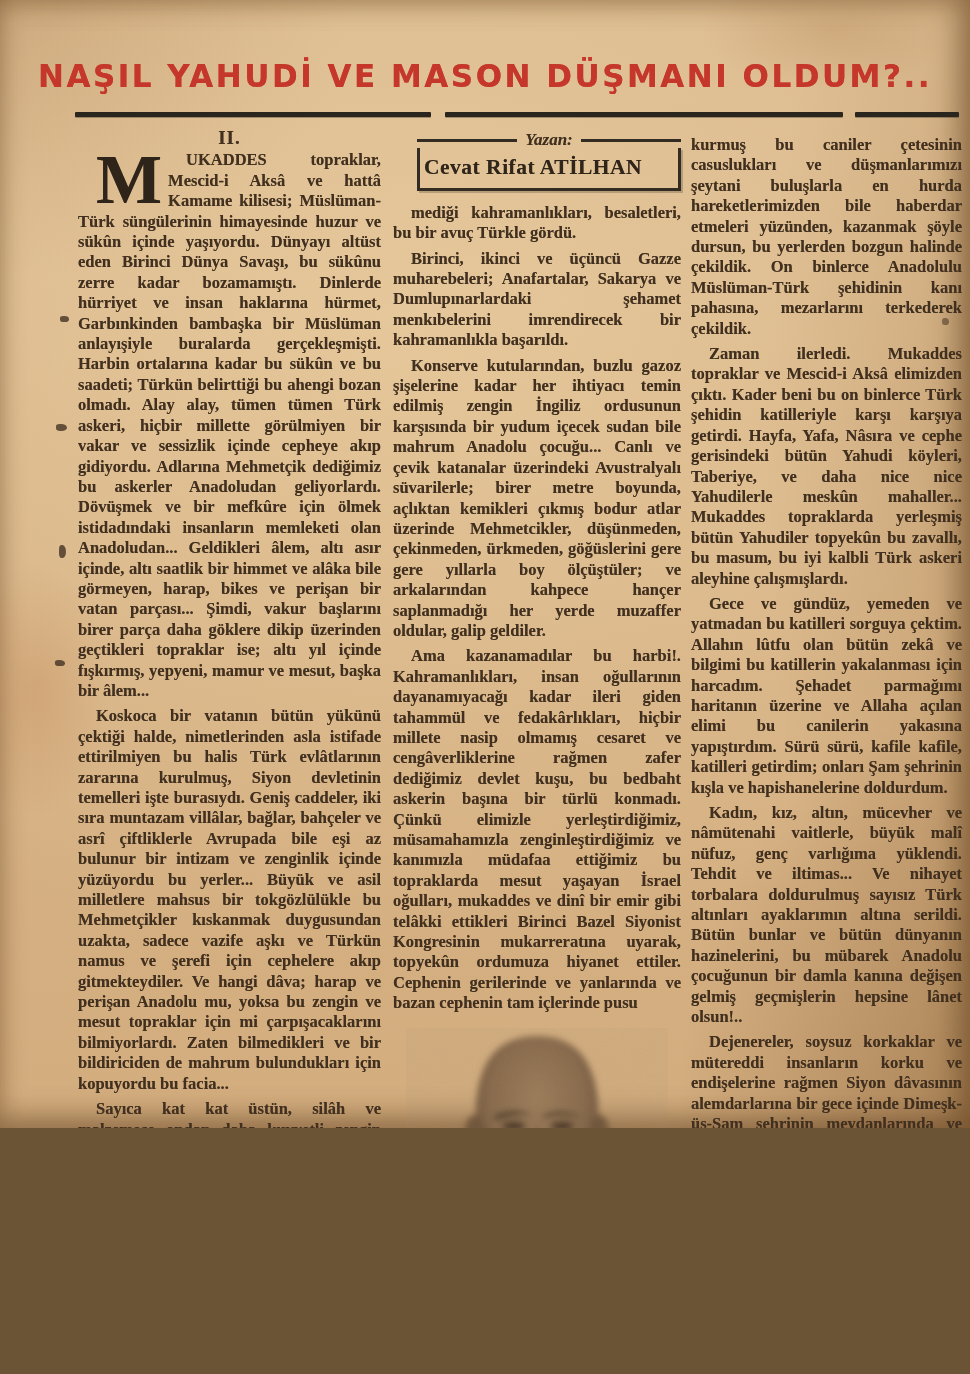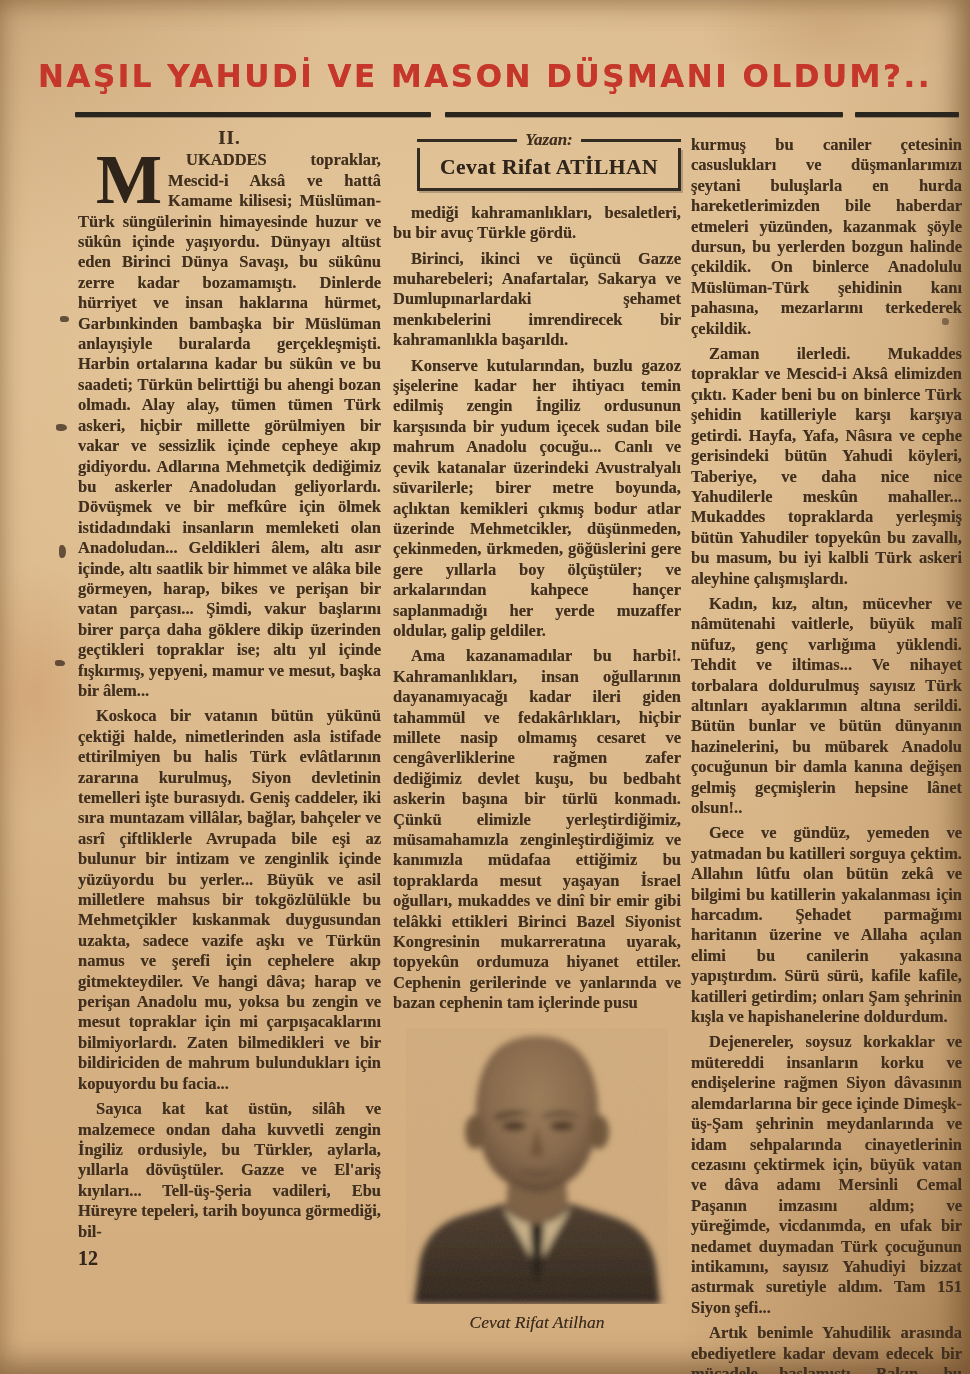--- a/index.html
+++ b/index.html
@@ -1,17 +1,17 @@
 <!DOCTYPE html>
 <html><head>
 <meta charset="utf-8">
 <style>
   html,body{margin:0;padding:0;background:#6b5436;}
   .page{
-    position:relative;width:970px;height:1374px;margin:0 auto;overflow:hidden;
+    position:relative;width:970px;height:1128px;margin:0 auto;overflow:hidden;
     background:
       radial-gradient(ellipse 1300px 900px at 42% 28%, rgba(240,215,170,.55), rgba(240,215,170,0) 70%),
       radial-gradient(ellipse 500px 400px at 0% 0%, rgba(150,105,60,.30), rgba(150,105,60,0) 70%),
       radial-gradient(ellipse 420px 600px at 100% 100%, rgba(120,80,40,.45), rgba(120,80,40,0) 70%),
       radial-gradient(ellipse 300px 900px at 100% 40%, rgba(140,95,50,.28), rgba(140,95,50,0) 70%),
       linear-gradient(#d9b78c,#d3ad7e);
     box-shadow:inset 0 -14px 26px rgba(90,58,28,.35), inset -16px 0 28px rgba(95,62,30,.38), inset 0 10px 20px rgba(160,120,70,.25);
     font-family:"Liberation Serif","DejaVu Serif",serif;
     color:#3c2c1f;
   }
@@ -40,21 +40,21 @@
   .has-dropcap{text-indent:0;}
   .dropcap{float:left;font-size:70px;line-height:52px;padding:4px 6px 0 0;font-weight:bold;color:#2e241a;}
   .page-number{font-size:20px;font-weight:bold;margin-top:6px;color:#34261a;}
   
   .byline{margin:4px 0 12px 0;padding-left:24px;}
   .byline-top{display:flex;align-items:center;}
   .byline-top .rule{flex:1;height:3px;background:#332c22;}
   .byline-label{font-style:italic;font-weight:bold;font-size:17px;padding:0 8px;white-space:nowrap;}
   .byline-frame{border:3px solid #332c22;border-top:none;margin-top:-2px;padding:9px 4px 10px 4px;
                 box-shadow:2px 2px 0 rgba(51,44,34,.25);}
-  .byline-name{text-align:center;font-weight:bold;font-size:21.5px;letter-spacing:.5px;color:#2f251a;white-space:nowrap;}
+  .byline-name{text-align:left;font-weight:bold;font-size:21.5px;letter-spacing:.5px;color:#2f251a;white-space:nowrap;}
   
   .portrait{margin:14px 0 0 0;text-align:center;}
   .portrait svg{display:block;margin:0 auto;}
   .portrait figcaption{font-style:italic;font-weight:normal;font-size:17.5px;margin-top:8px;color:#3a2b1d;}
   
   .speck{position:absolute;background:#3a2a1c;opacity:.75;border-radius:40% 60% 55% 45%;}
   .sp1{left:60px;top:316px;width:9px;height:6px;}
   .sp2{left:56px;top:424px;width:11px;height:7px;}
   .sp3{left:59px;top:545px;width:7px;height:13px;}
   .sp4{left:55px;top:660px;width:10px;height:6px;}
@@ -157,22 +157,22 @@
 
           <rect x="0" y="0" width="262" height="276" filter="url(#grain)" fill="#000" opacity=".5"></rect>
         </svg>
         <figcaption>Cevat Rifat Atilhan</figcaption>
       </figure>
     </section>
 
     <section class="col col3">
       <p style="text-indent:0;">kurmuş bu caniler çetesinin casuslukları ve düşmanlarımızı şeytani buluşlarla en hurda hareketlerimizden bile haberdar etmeleri yüzünden, kazanmak şöyle dursun, bu yerlerden bozgun halinde çekildik. On binlerce Anadolulu Müslüman-Türk şehidinin kanı pahasına, mezarlarını terkederek çekildik.</p>
       <p>Zaman ilerledi. Mukaddes topraklar ve Mescid-i Aksâ elimizden çıktı. Kader beni bu on binlerce Türk şehidin katilleriyle karşı karşıya getirdi. Hayfa, Yafa, Nâsıra ve cephe gerisindeki bütün Yahudi köyleri, Taberiye, ve daha nice nice Yahudilerle meskûn mahaller... Mukaddes topraklarda yerleşmiş bütün Yahudiler topyekûn bu zavallı, bu masum, bu iyi kalbli Türk askeri aleyhine çalışmışlardı.</p>
+      <p>Gece ve gündüz, yemeden ve yatmadan bu katilleri sorguya çektim. Allahın lûtfu olan bütün zekâ ve bilgimi bu katillerin yakalanması için harcadım. Şehadet parmağımı haritanın üzerine ve Allaha açılan elimi bu canilerin yakasına yapıştırdım. Sürü sürü, kafile kafile, katilleri getirdim; onları Şam şehrinin kışla ve hapishanelerine doldurdum.</p>
       <p>Kadın, kız, altın, mücevher ve nâmütenahi vaitlerle, büyük malî nüfuz, genç varlığıma yüklendi. Tehdit ve iltimas... Ve nihayet torbalara doldurulmuş sayısız Türk altınları ayaklarımın altına serildi. Bütün bunlar ve bütün dünyanın hazinelerini, bu mübarek Anadolu çocuğunun bir damla kanına değişen gelmiş geçmişlerin hepsine lânet olsun!..</p>
-      <p>Gece ve gündüz, yemeden ve yatmadan bu katilleri sorguya çektim. Allahın lûtfu olan bütün zekâ ve bilgimi bu katillerin yakalanması için harcadım. Şehadet parmağımı haritanın üzerine ve Allaha açılan elimi bu canilerin yakasına yapıştırdım. Sürü sürü, kafile kafile, katilleri getirdim; onları Şam şehrinin kışla ve hapishanelerine doldurdum.</p>
       <p>Dejenereler, soysuz korkaklar ve mütereddi insanların korku ve endişelerine rağmen Siyon dâvasının alemdarlarına bir gece içinde Dimeşk-üş-Şam şehrinin meydanlarında ve idam sehpalarında cinayetlerinin cezasını çektirmek için, büyük vatan ve dâva adamı Mersinli Cemal Paşanın imzasını aldım; ve yüreğimde, vicdanımda, en ufak bir nedamet duymadan Türk çocuğunun intikamını, sayısız Yahudiyi bizzat astırmak suretiyle aldım. Tam 151 Siyon şefi...</p>
       <p>Artık benimle Yahudilik arasında ebediyetlere kadar devam edecek bir mücadele başlamıştı. Bakın, bu mücadele nasıl başlayıp bugüne kadar nasıl devam edecektir?</p>
     </section>
 
   </main>
 
   <span class="speck sp1"></span>
   <span class="speck sp2"></span>
   <span class="speck sp3"></span>
   <span class="speck sp4"></span>

